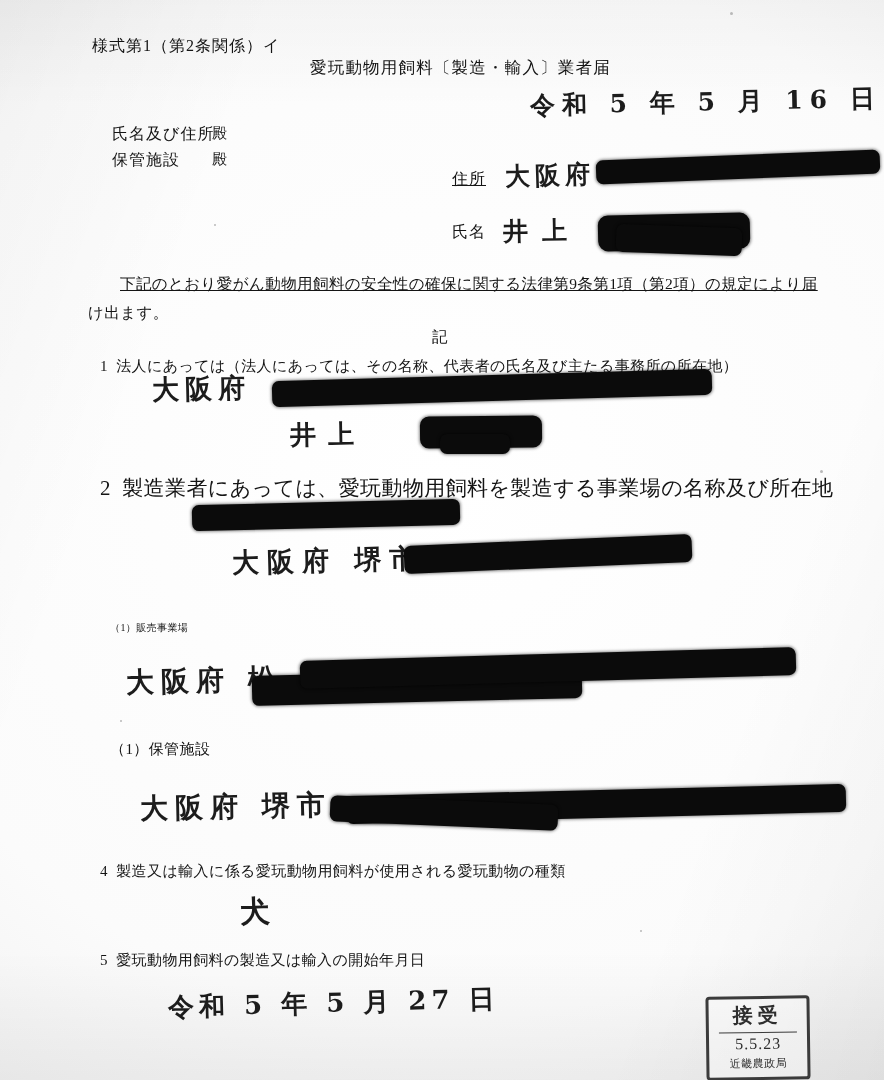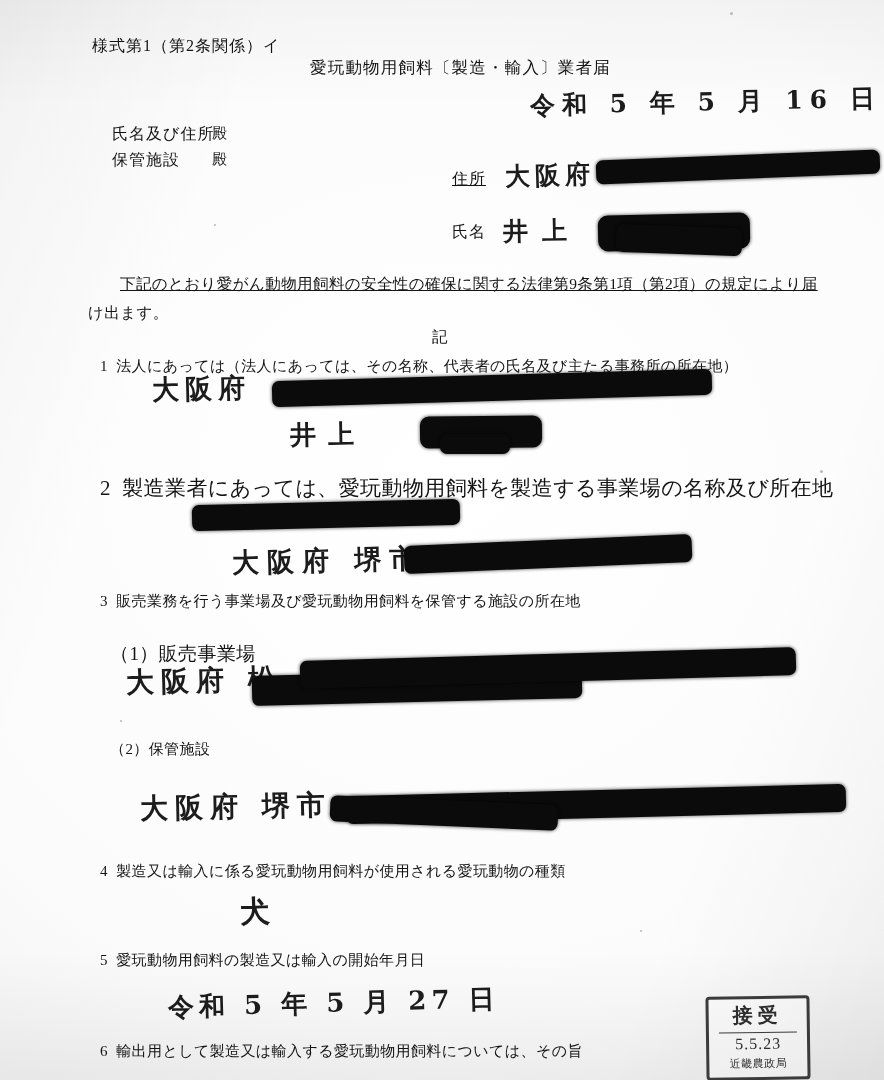--- a/index.html
+++ b/index.html
@@ -51,21 +51,21 @@
   .lbl-addr     { left: 452px; top: 169px; font-size: 16px; letter-spacing: 1px; text-decoration: underline; }
   .lbl-name     { left: 452px; top: 222px; font-size: 16px; letter-spacing: 1px; }
 
   .body-1 { left: 120px; top: 274px; font-size: 15.5px; letter-spacing: 0.4px; text-decoration: underline; }
   .body-2 { left: 88px;  top: 303px; font-size: 15.5px; letter-spacing: 0.4px; }
   .ki     { left: 432px; top: 327px; font-size: 15.5px; letter-spacing: 1px; }
 
   .item-1 { left: 100px; top: 357px; font-size: 15px; letter-spacing: 0.4px; }
   .item-2 { left: 100px; top: 474px; font-size: 21px; letter-spacing: 0.4px; }
   .item-3 { left: 100px; top: 592px; font-size: 15px; letter-spacing: 0.4px; }
-  .item-3a{ left: 110px; top: 621px; font-size: 19px; letter-spacing: 0.4px; margin-top: 20px; }
+  .item-3a{ left: 110px; top: 621px; font-size: 10px; letter-spacing: 0.4px; }
   .item-3b{ left: 110px; top: 740px; font-size: 15px; letter-spacing: 0.4px; }
   .item-4 { left: 100px; top: 862px; font-size: 15px; letter-spacing: 0.4px; text-align: center; }
   .item-5 { left: 100px; top: 951px; font-size: 15px; letter-spacing: 0.4px; }
   .item-6 { left: 100px; top: 1042px; font-size: 15px; letter-spacing: 0.4px; }
 
   
   .hw {
     position: absolute;
     white-space: nowrap;
     font-family: "DejaVu Serif", "Liberation Serif", serif;
@@ -153,26 +153,24 @@
 
   <div class="p lbl-addr">住所</div>
   <div class="p lbl-name">氏名</div>
 
   <div class="p body-1">下記のとおり愛がん動物用飼料の安全性の確保に関する法律第9条第1項（第2項）の規定により届</div>
   <div class="p body-2">け出ます。</div>
   <div class="p ki">記</div>
 
   <div class="p item-1"><span>1</span>&nbsp;&nbsp;<span>法人にあっては（法人にあっては、その名称、代表者の氏名及び主たる事務所の所在地）</span></div>
   <div class="p item-2"><span>2</span>&nbsp;&nbsp;<span>製造業者にあっては、愛玩動物用飼料を製造する事業場の名称及び所在地</span></div>
-  <div class="p item-3"><span>3</span>&nbsp;&nbsp;<span>販売業務を行う事業場及び愛玩動物用飼料を保管する施設の所在地</span></div>
   <div class="p item-3a">（1）販売事業場</div>
-  <div class="p item-3b">（2）保管施設</div>
+  <div class="p item-3b">（1）保管施設</div>
   <div class="p item-4"><span>4</span>&nbsp;&nbsp;<span>製造又は輸入に係る愛玩動物用飼料が使用される愛玩動物の種類</span></div>
   <div class="p item-5"><span>5</span>&nbsp;&nbsp;<span>愛玩動物用飼料の製造又は輸入の開始年月日</span></div>
-  <div class="p item-6"><span>6</span>&nbsp;&nbsp;<span>輸出用として製造又は輸入する愛玩動物用飼料については、その旨</span></div>
 
   <div class="hw hw-date-top">令和 5 年  5 月 16 日</div>
   <div class="hw hw-addr-top">大阪府</div>
   <div class="hw hw-name-top">井上</div>
 
   <div class="hw hw-addr-1">大阪府</div>
   <div class="hw hw-name-1">井上</div>
 
   <div class="hw hw-fac-name">ヤマ</div>
   <div class="hw hw-fac-addr">大阪府 堺市</div>

